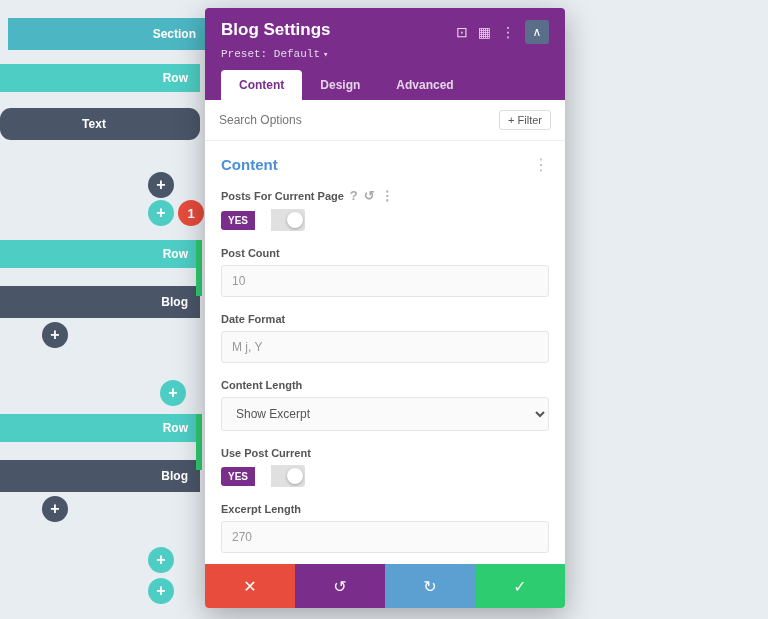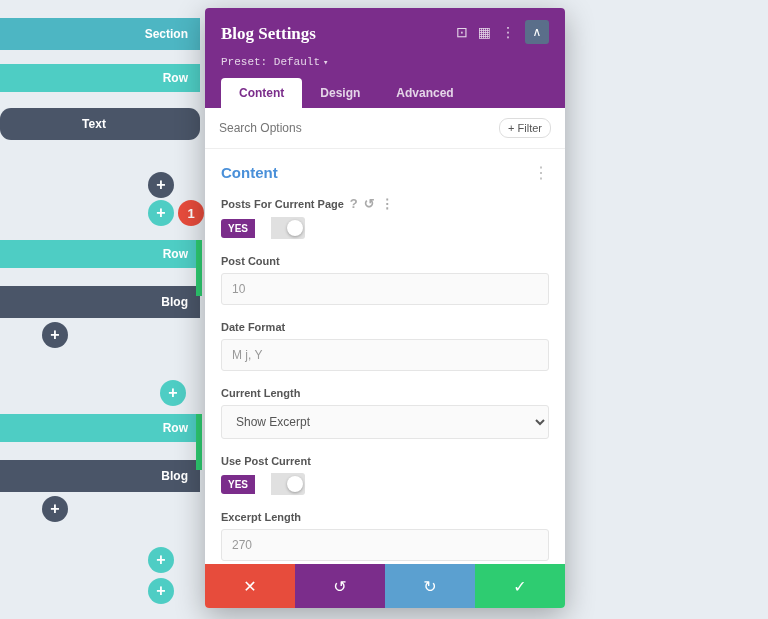--- a/index.html
+++ b/index.html
@@ -17,21 +17,21 @@
       position: absolute;
       top: 0; left: 0;
       width: 768px;
       height: 619px;
       background: #e8edf2;
     }
 
     
     .section-bar {
       position: absolute;
-      top: 18px; left: 0;
+      top: 18px; left: 8px;
       width: 200px;
       height: 32px;
       background: #4db6c3;
       display: flex;
       align-items: center;
       justify-content: flex-end;
       padding-right: 12px;
     }
     .section-bar span {
       color: white;
@@ -148,24 +148,23 @@
 
     
     .modal-header {
       background: #7b2d8b;
       padding: 12px 16px 0 16px;
       display: flex;
       flex-direction: column;
     }
     .modal-header-top {
       display: flex;
-      align-items: flex-end;
+      align-items: flex-start;
       justify-content: space-between;
-      margin-bottom: 12px;
-      font-family: Liberation Serif, serif;
+      margin-bottom: 4px;
     }
     .modal-title {
       color: white;
       font-size: 17px;
       font-weight: 700;
     }
     .modal-header-icons {
       display: flex;
       align-items: center;
       gap: 10px;
@@ -227,21 +226,21 @@
       flex: 1;
       border: none;
       outline: none;
       font-size: 12px;
       color: #aaa;
       background: transparent;
     }
     .filter-btn {
       background: none;
       border: 1px solid #ddd;
-      border-radius: 9px;
+      border-radius: 3px;
       padding: 3px 8px;
       font-size: 11px;
       color: #555;
       cursor: pointer;
       display: flex;
       align-items: center;
       gap: 4px;
     }
 
     
@@ -510,21 +509,21 @@
 
       <div class="field-group">
         <div class="field-label">
           <span>Date Format</span>
         </div>
         <input class="field-input" type="text" placeholder="M j, Y" value="M j, Y" style="">
       </div>
 
       <div class="field-group">
         <div class="field-label">
-          <span>Current Length</span>
+          <span>Content Length</span>
         </div>
         <select class="field-select">
           <option>Show Excerpt</option>
           <option>Show Full Content</option>
         </select>
       </div>
 
       <div class="field-group">
         <div class="field-label">
           <span>Use Post Current</span>

